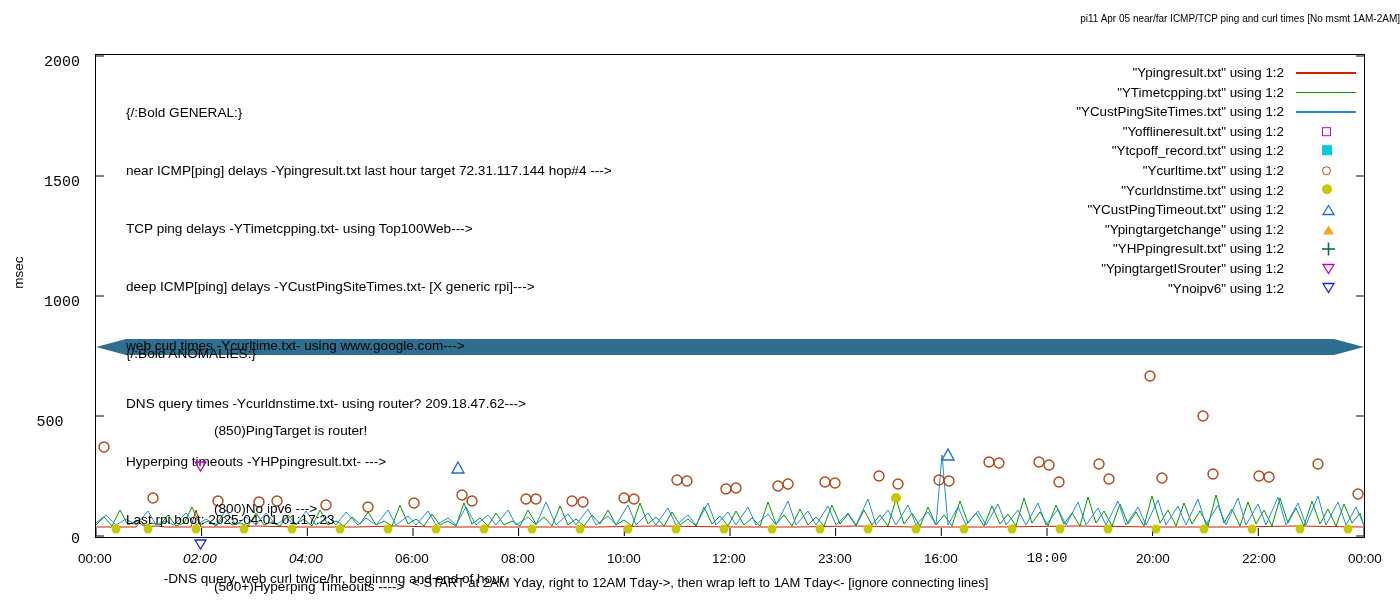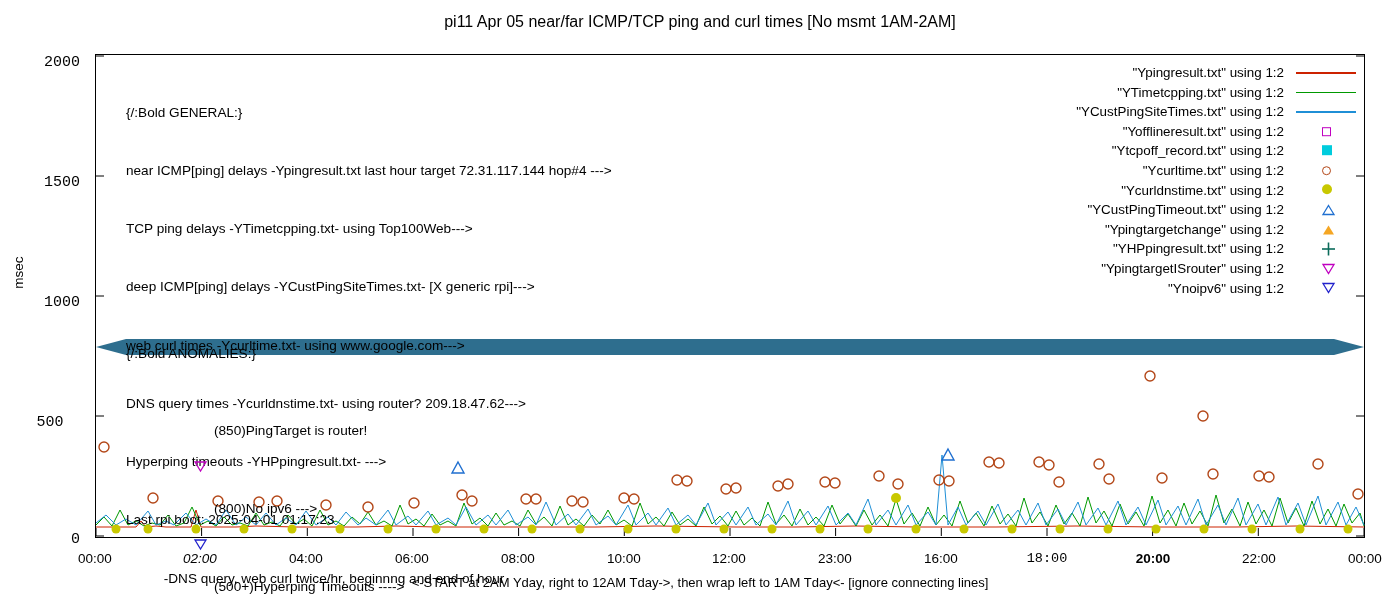--- a/index.html
+++ b/index.html
@@ -4,22 +4,22 @@
 <style>
   html,body{margin:0;padding:0;}
   body{
     width:1400px;height:600px;background:#ffffff;
     font-family:"Liberation Sans", sans-serif;
     color:#000000;overflow:hidden;position:relative;
   }
   #root{position:relative;width:1400px;height:600px;}
   .abs{position:absolute;}
   #title{
-    top:13px;left:0;width:1400px;text-align:center;
-    font-size:16px;color:#000;
+    top:13px;left:0;width:1400px;text-align:right;
+    font-size:10px;color:#000;
   }
   #plotbox{
     left:95px;top:54px;width:1270px;height:484px;
     border:1px solid #000;box-sizing:border-box;background:#fff;
   }
   #ylabel{
     left:-12px;top:265px;width:60px;text-align:center;
     font-size:13.5px;transform:rotate(-90deg);transform-origin:center center;
   }
   .ytick{
@@ -69,29 +69,29 @@
   <div class="abs" id="ylabel">msec</div>
 
   <div class="abs ytick" style="left:20px;top:54px;">2000</div>
   <div class="abs ytick" style="left:20px;top:174px;">1500</div>
   <div class="abs ytick" style="left:20px;top:294px;">1000</div>
   <div class="abs ytick" style="left:20px;top:414px;text-align:center;">500</div>
   <div class="abs ytick" style="left:20px;top:531px;">0</div>
 
   <div class="abs xtick" style="left:60px;top:551px;">00:00</div>
   <div class="abs xtick" style="left:165px;top:551px;font-style:italic;">02:00</div>
-  <div class="abs xtick" style="left:271px;top:551px;">04:00</div>
+  <div class="abs xtick" style="left:271px;top:551px;font-style:italic;">04:00</div>
   <div class="abs xtick" style="left:377px;top:551px;">06:00</div>
   <div class="abs xtick" style="left:483px;top:551px;">08:00</div>
   <div class="abs xtick" style="left:589px;top:551px;">10:00</div>
   <div class="abs xtick" style="left:694px;top:551px;">12:00</div>
   <div class="abs xtick" style="left:800px;top:551px;">23:00</div>
   <div class="abs xtick" style="left:906px;top:551px;">16:00</div>
   <div class="abs xtick" style="left:1012px;top:551px;font-family:Liberation Mono, monospace;">18:00</div>
-  <div class="abs xtick" style="left:1118px;top:551px;font-weight:bold;">20:00</div>
+  <div class="abs xtick" style="left:1118px;top:551px;">20:00</div>
   <div class="abs xtick" style="left:1224px;top:551px;">22:00</div>
   <div class="abs xtick" style="left:1330px;top:551px;">00:00</div>
 
   <div class="abs" id="plotbox">
     <svg width="1268" height="482" viewBox="0 0 1268 482">
 
       <g stroke="#000" stroke-width="1">
         <line x1="0" y1="1" x2="8" y2="1"></line>
           <line x1="1268" y1="1" x2="1260" y2="1"></line>
         <line x1="0" y1="121" x2="8" y2="121"></line>

